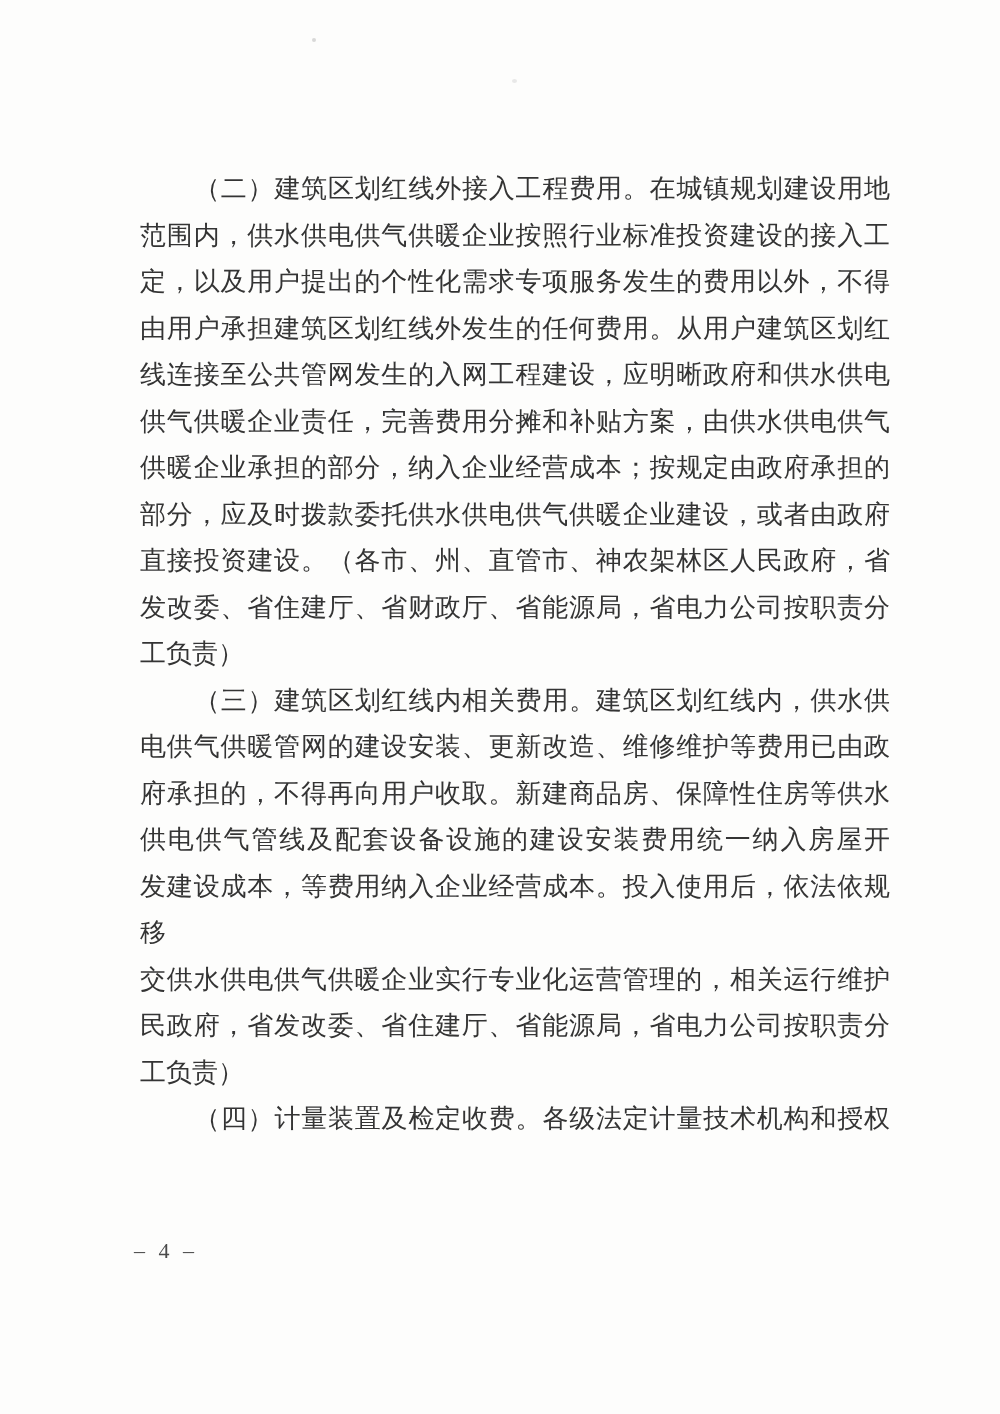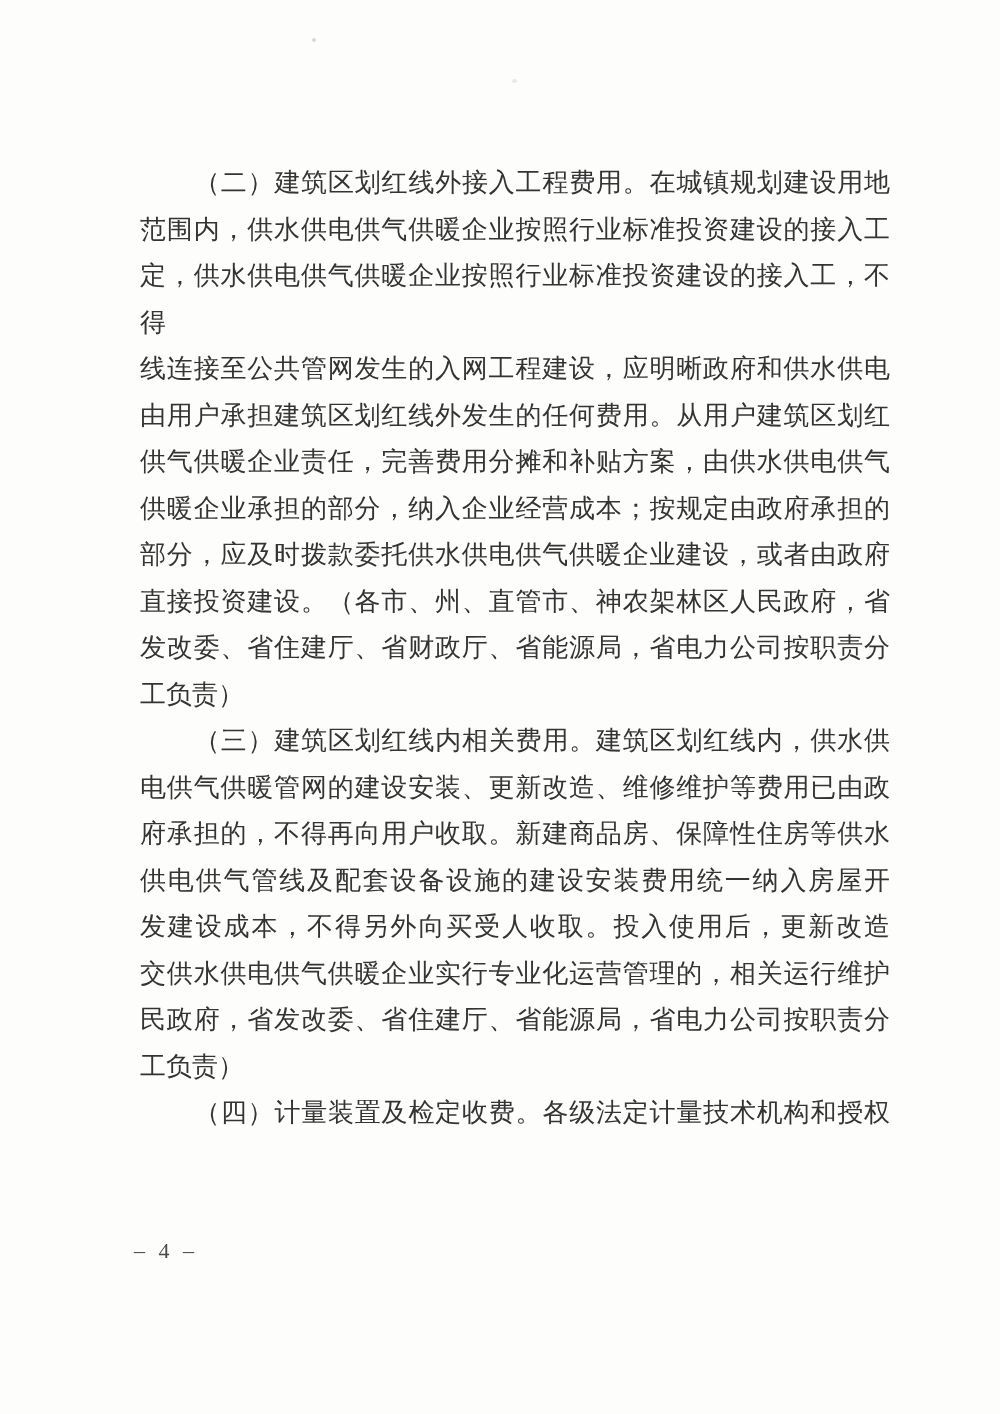--- a/index.html
+++ b/index.html
@@ -12,21 +12,21 @@
     width: 1000px;
     height: 1414px;
     margin: 0 auto;
     background: #fdfdfc;
     overflow: hidden;
     font-family: "Liberation Serif", "DejaVu Serif", serif;
   }
   .text-block {
     position: absolute;
     left: 140px;
-    top: 160px;
+    top: 166px;
     width: 750px;
   }
   .line {
     margin: 0;
     padding: 0;
     font-size: 26px;
     line-height: 46.5px;
     color: #343434;
     white-space: nowrap;
     text-align: justify;
@@ -64,35 +64,35 @@
 
 <div class="page">
 
   <div class="speckle s1"></div>
   <div class="speckle s2"></div>
 
   <div class="text-block">
 
     <p class="line first">（二）建筑区划红线外接入工程费用。在城镇规划建设用地</p>
     <p class="line">范围内，供水供电供气供暖企业按照行业标准投资建设的接入工</p>
-    <p class="line">定，供水供电供气供暖企业按照行业标准投资建设的接入工，不得</p>
+    <p class="line">定，以及用户提出的个性化需求专项服务发生的费用以外，不得</p>
+    <p class="line">由用户承担建筑区划红线外发生的任何费用。从用户建筑区划红</p>
     <p class="line">线连接至公共管网发生的入网工程建设，应明晰政府和供水供电</p>
-    <p class="line">由用户承担建筑区划红线外发生的任何费用。从用户建筑区划红</p>
     <p class="line">供气供暖企业责任，完善费用分摊和补贴方案，由供水供电供气</p>
     <p class="line">供暖企业承担的部分，纳入企业经营成本；按规定由政府承担的</p>
     <p class="line">部分，应及时拨款委托供水供电供气供暖企业建设，或者由政府</p>
     <p class="line">直接投资建设。（各市、州、直管市、神农架林区人民政府，省</p>
     <p class="line">发改委、省住建厅、省财政厅、省能源局，省电力公司按职责分</p>
     <p class="line short">工负责）</p>
 
     <p class="line first">（三）建筑区划红线内相关费用。建筑区划红线内，供水供</p>
     <p class="line">电供气供暖管网的建设安装、更新改造、维修维护等费用已由政</p>
     <p class="line">府承担的，不得再向用户收取。新建商品房、保障性住房等供水</p>
     <p class="line">供电供气管线及配套设备设施的建设安装费用统一纳入房屋开</p>
-    <p class="line">发建设成本，不得另外向买受人收取。投入使用后，更新改造</p>
+    <p class="line">发建设成本，等费用纳入企业经营成本。投入使用后，依法依规移</p>
     <p class="line">交供水供电供气供暖企业实行专业化运营管理的，相关运行维护</p>
     <p class="line">民政府，省发改委、省住建厅、省能源局，省电力公司按职责分</p>
     <p class="line short">工负责）</p>
 
     <p class="line first">（四）计量装置及检定收费。各级法定计量技术机构和授权</p>
   </div>
 
   <div class="page-number">– 4 –</div>
 
 </div>

